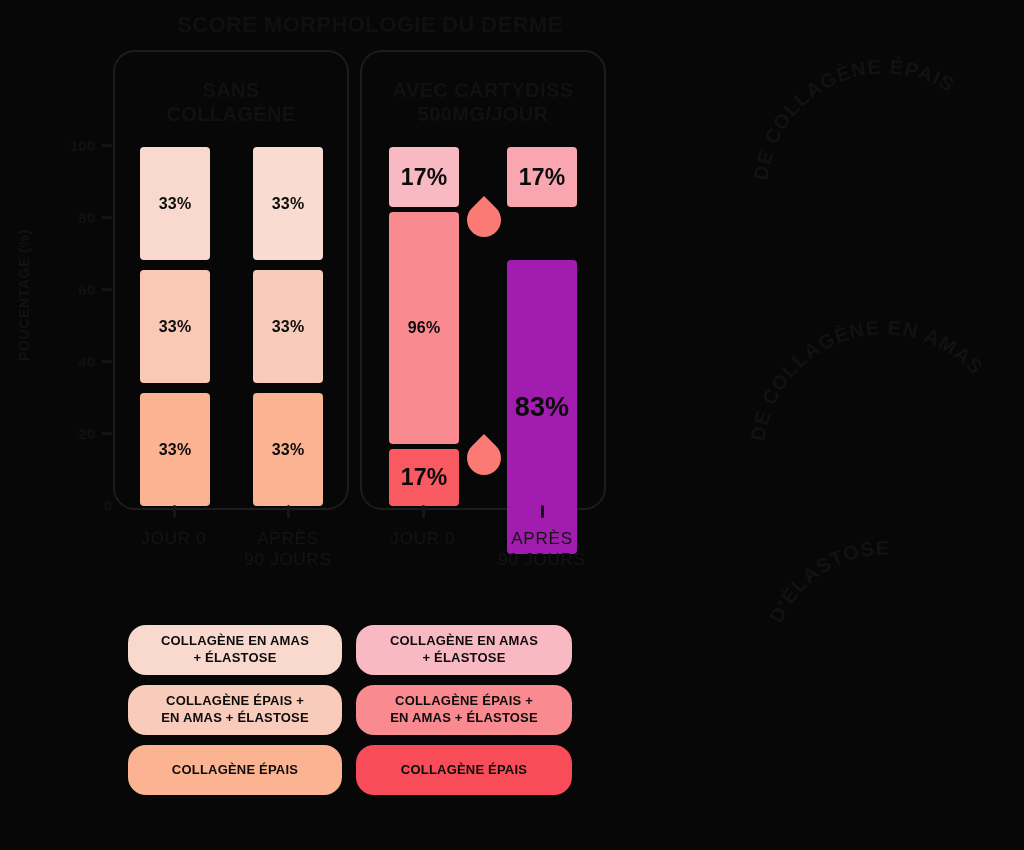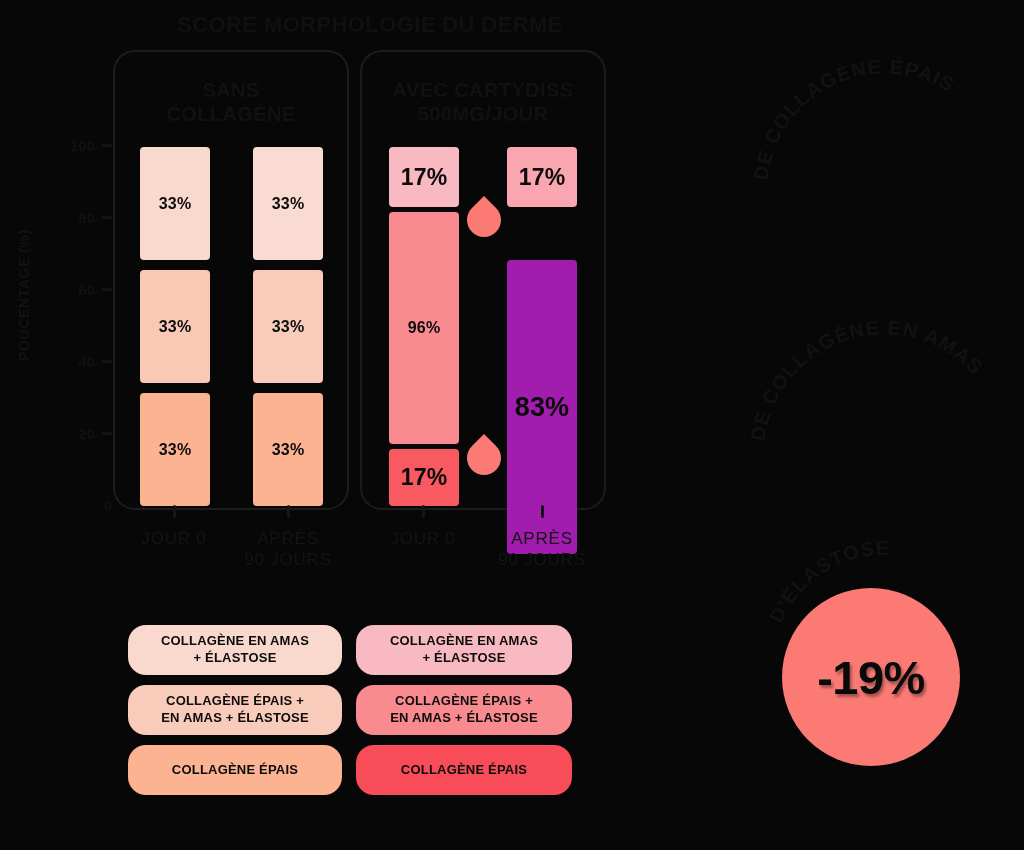--- a/index.html
+++ b/index.html
@@ -353,23 +353,20 @@
 
   <svg class="stat-arc" style="left:749px; top:283px; width:250px; height:250px;" viewBox="0 0 250 250">
     <defs>
       <path id="arc2" d="M 15,168 A 120,120 0 0 1 238,110" fill="none"></path>
     </defs>
     <text>
       <textPath href="#arc2" startOffset="3%">DE COLLAGÈNE EN AMAS</textPath>
     </text>
   </svg>
 
-  <div class="stat-circle" style="left:782px; top:588px; width:178px; height:178px;">
-    <span class="stat-value">-19%</span>
-  </div>
   <svg class="stat-arc" style="left:752px; top:538px; width:250px; height:250px;" viewBox="0 0 250 250">
     <defs>
       <path id="arc3" d="M 28,90 A 112,112 0 0 1 186,30" fill="none"></path>
     </defs>
     <text>
       <textPath href="#arc3" startOffset="2%">D'ÉLASTOSE</textPath>
     </text>
   </svg>
 
 </div>

